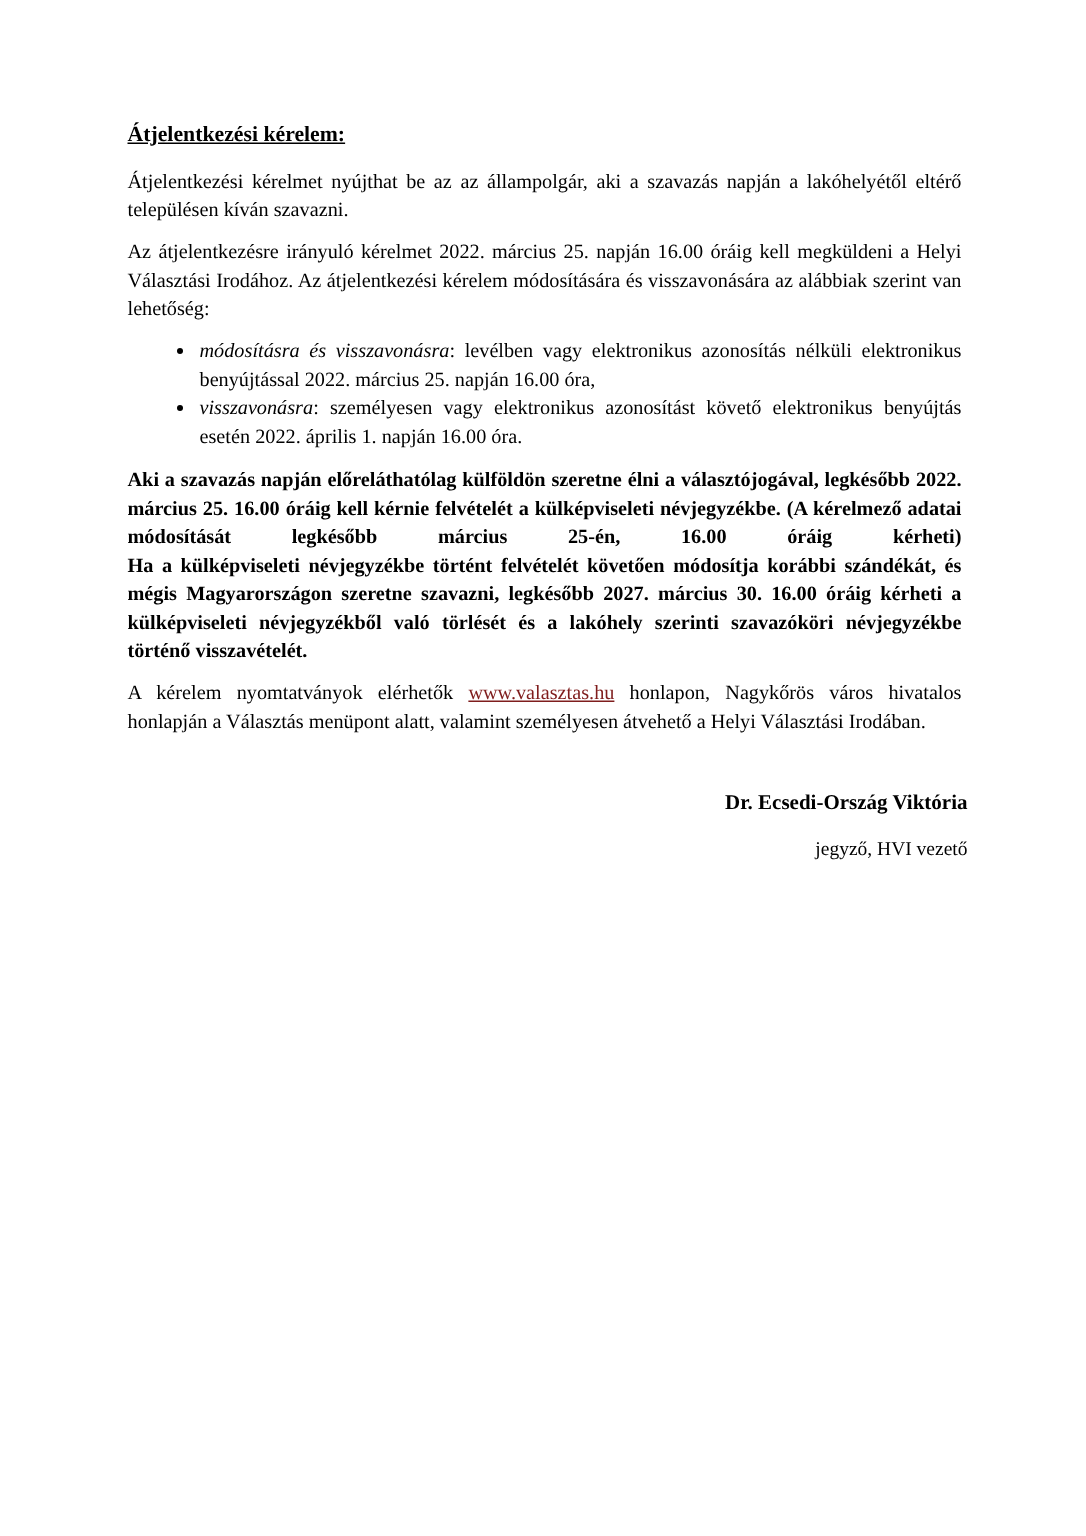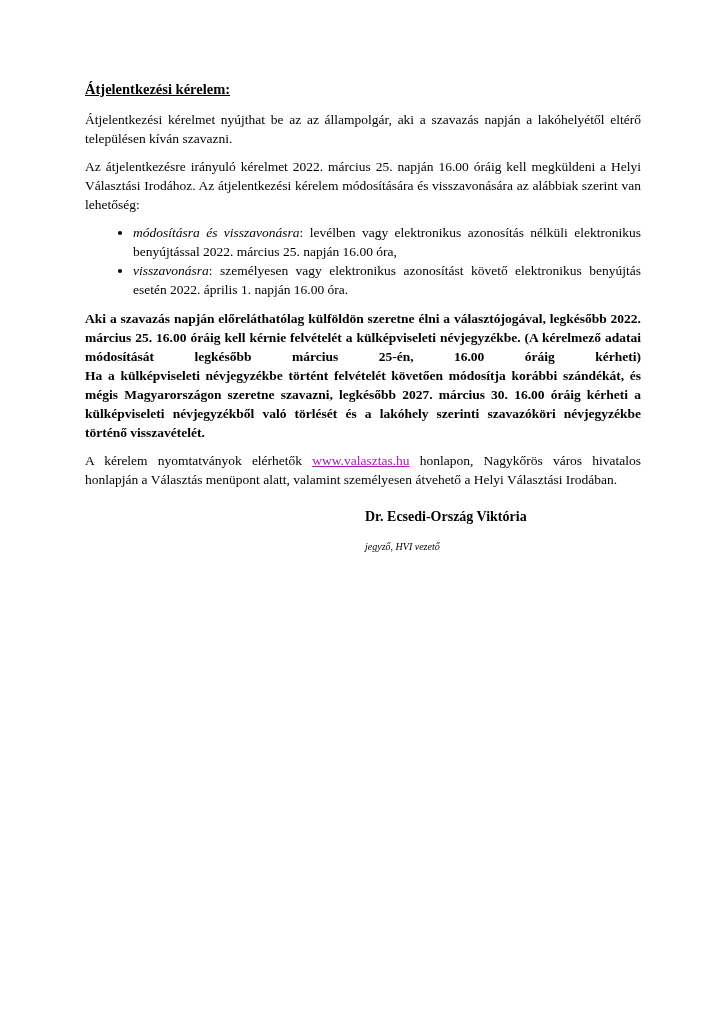--- a/index.html
+++ b/index.html
@@ -61,33 +61,32 @@
     text-align: justify;
   }
   p.para-split {
     margin: 0 0 9px 0;
     font-weight: bold;
   }
   a.doc-link {
     text-decoration: underline;
   }
   .signature {
-    margin-top: 18px;
+    margin-top: 36px;
     margin-left: 280px;
     width: 280px;
-    text-align: left;
+    text-align: right;
   }
   .signature .sig-name {
     font-weight: bold;
     font-size: 14px;
   }
   .signature .sig-role {
     margin-top: 11px;
-    font-size: 10px;
-    font-style: italic;
+    font-size: 13px;
   }
 </style>
 </head>
 <body>
 
 <div class="doc">
 
   <div class="heading-wrap">
     <span class="heading">Átjelentkezési kérelem:</span>
   </div>
@@ -105,21 +104,21 @@
     </li>
   </ul>
 
 
   <p class="para-split">
     <span style="display:block" class="justify-last">Aki a szavazás napján előreláthatólag külföldön szeretne élni a választójogával, legkésőbb 2022. március 25. 16.00 óráig kell kérnie felvételét a külképviseleti névjegyzékbe. (A kérelmező adatai módosítását legkésőbb március 25-én, 16.00 óráig kérheti)</span>
     <span style="display:block" class="justify-normal">Ha a külképviseleti névjegyzékbe történt felvételét követően módosítja korábbi szándékát, és mégis Magyarországon szeretne szavazni, legkésőbb 2027. március 30. 16.00 óráig kérheti a külképviseleti névjegyzékből való törlését és a lakóhely szerinti szavazóköri névjegyzékbe történő visszavételét.</span>
   </p>
 
   <p class="para">
-    <span>A kérelem nyomtatványok elérhetők </span><a href="#" class="doc-link" style="color: #a21caf;">www.valasztas.hu</a><span> honlapon, Nagykőrös város hivatalos honlapján a Választás menüpont alatt, valamint személyesen átvehető a Helyi Választási Irodában.</span>
+    <span>A kérelem nyomtatványok elérhetők </span><a href="#" class="doc-link" style="color: #7f1d1d;">www.valasztas.hu</a><span> honlapon, Nagykőrös város hivatalos honlapján a Választás menüpont alatt, valamint személyesen átvehető a Helyi Választási Irodában.</span>
   </p>
 
   <div class="signature">
     <div class="sig-name">Dr. Ecsedi-Ország Viktória</div>
     <div class="sig-role">jegyző, HVI vezető</div>
   </div>
 
 </div>
 
 </body></html>

